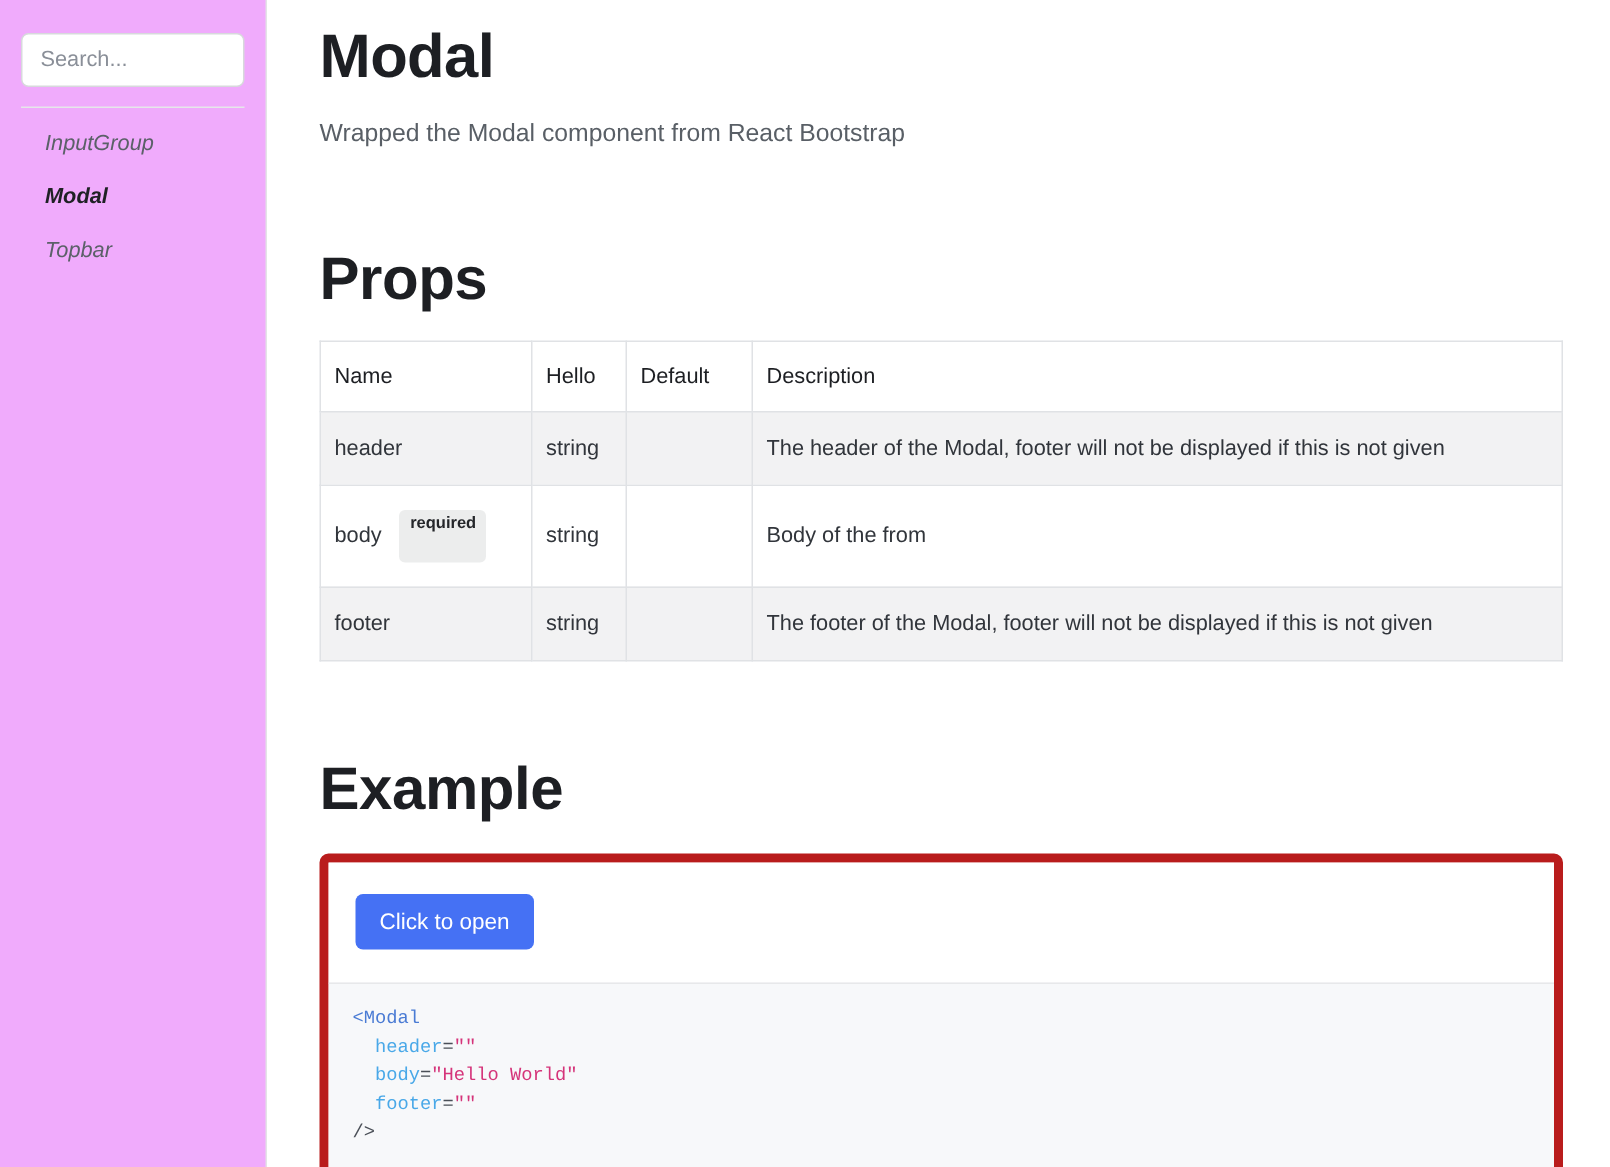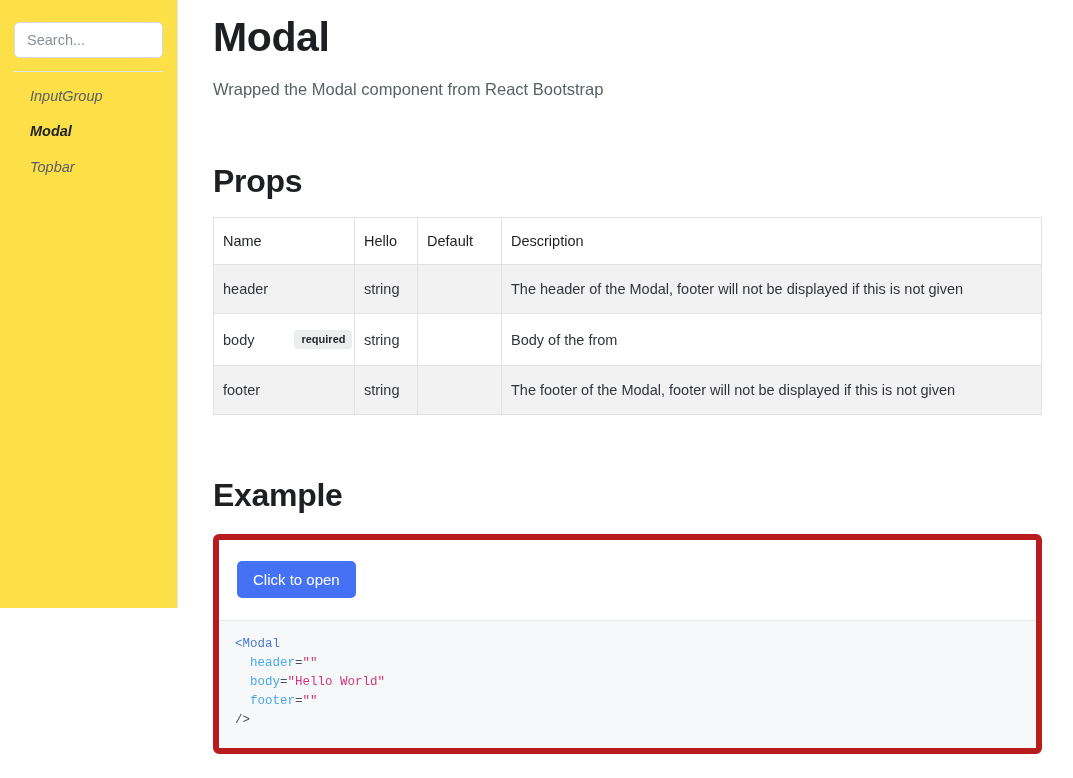--- a/index.html
+++ b/index.html
@@ -14,22 +14,22 @@
     display: flex;
     width: 1073px;
     height: 778px;
     overflow: hidden;
   }
 
   
   .sidebar {
     width: 178px;
     min-width: 178px;
-    height: 608px;
-    background: #fde047;
+    height: 778px;
+    background: #f0abfc;
     border-right: 1px solid #e3e4e6;
     padding: 22px 14px 0 14px;
   }
   .search-wrap { padding: 0 0 0 0; }
   .search-input {
     width: 149px;
     height: 36px;
     border: 1px solid #d7d9dc;
     border-radius: 5px;
     background: #ffffff;
@@ -77,21 +77,21 @@
     letter-spacing: -0.4px;
     line-height: 1.15;
   }
   .page-subtitle {
     font-size: 16.5px;
     color: #595f66;
     margin: 18px 0 0 0;
     line-height: 1.3;
   }
   .section-title {
-    font-size: 32px;
+    font-size: 40px;
     font-weight: bold;
     color: #1d1f23;
     margin: 62px 0 0 0;
     letter-spacing: -0.3px;
     line-height: 1.15;
   }
 
   
   .props-table {
     border-collapse: collapse;
@@ -128,24 +128,23 @@
     align-items: center;
     gap: 12px;
   }
   .required-badge {
     display: inline-block;
     background: #eceded;
     color: #24262a;
     font-size: 11px;
     font-weight: bold;
     border-radius: 4px;
-    padding: 4px 7px 4px 7px;
+    padding: 4px 7px 20px 7px;
     line-height: 1;
     white-space: nowrap;
-    margin-left: 28px;
   }
 
   
   .example-card {
     margin-top: 20px;
     width: 829px;
     border: 6px solid #b91c1c;
     border-radius: 6px;
     overflow: hidden;
     background: #ffffff;

